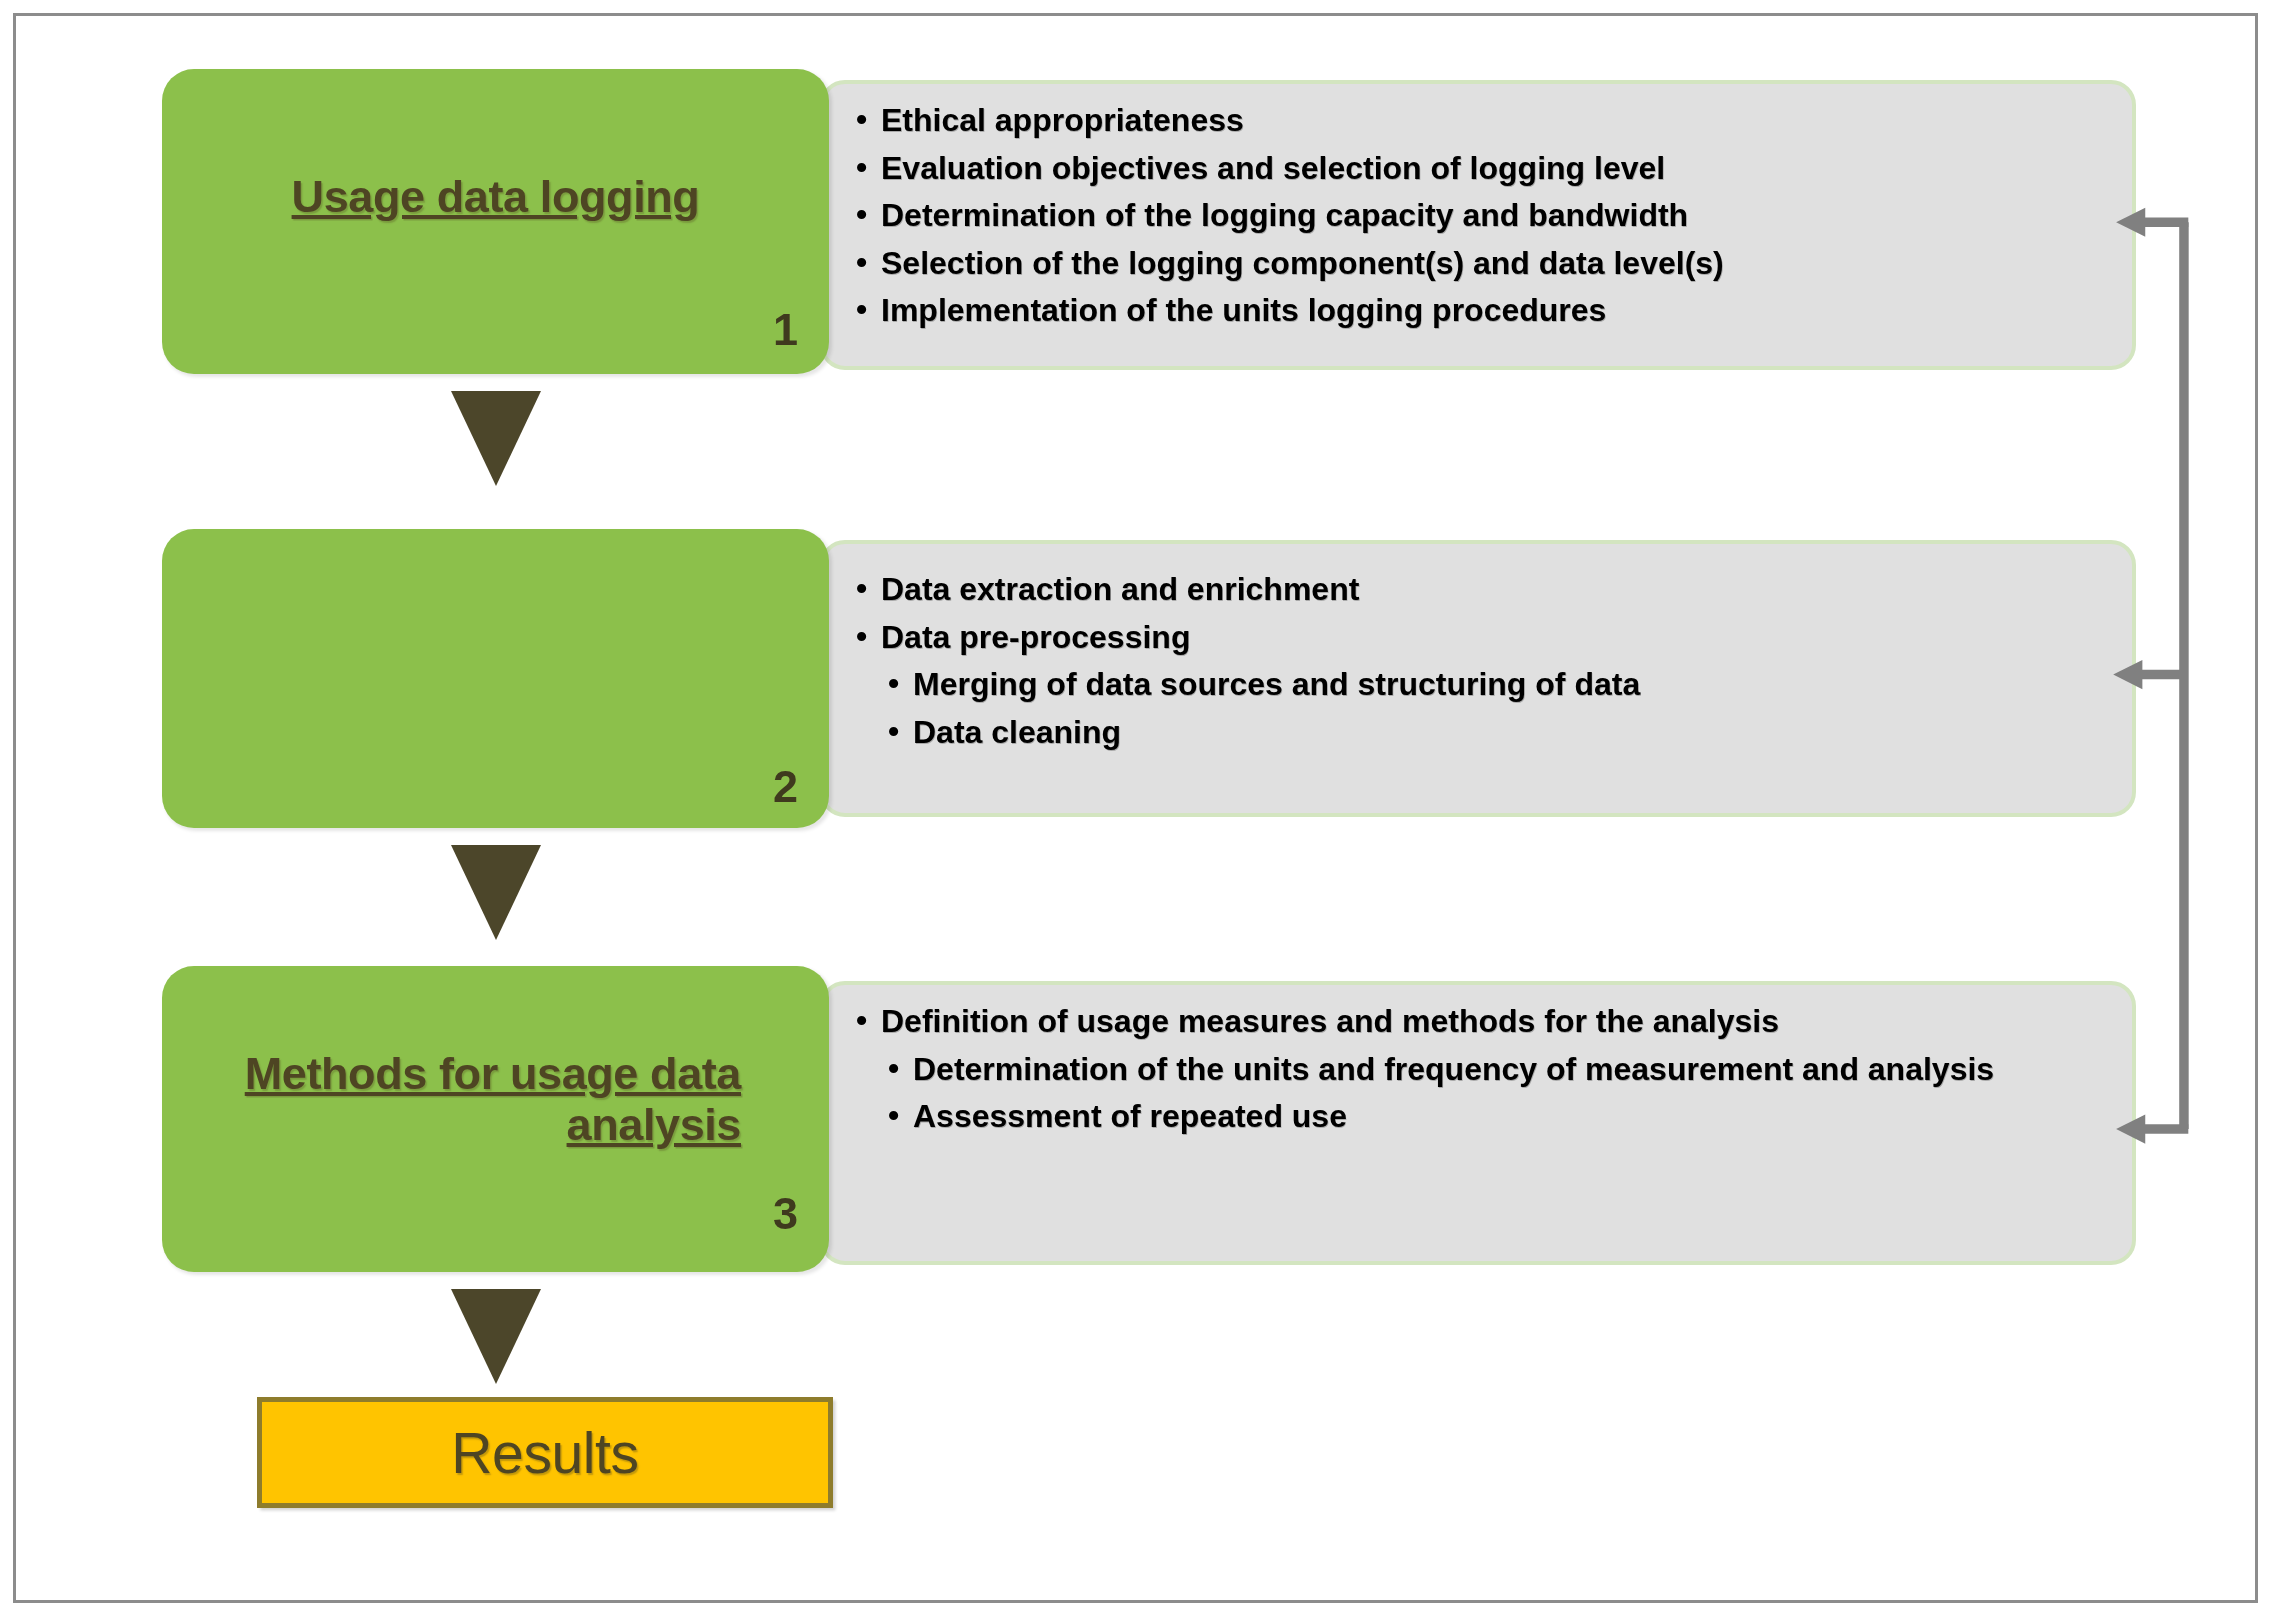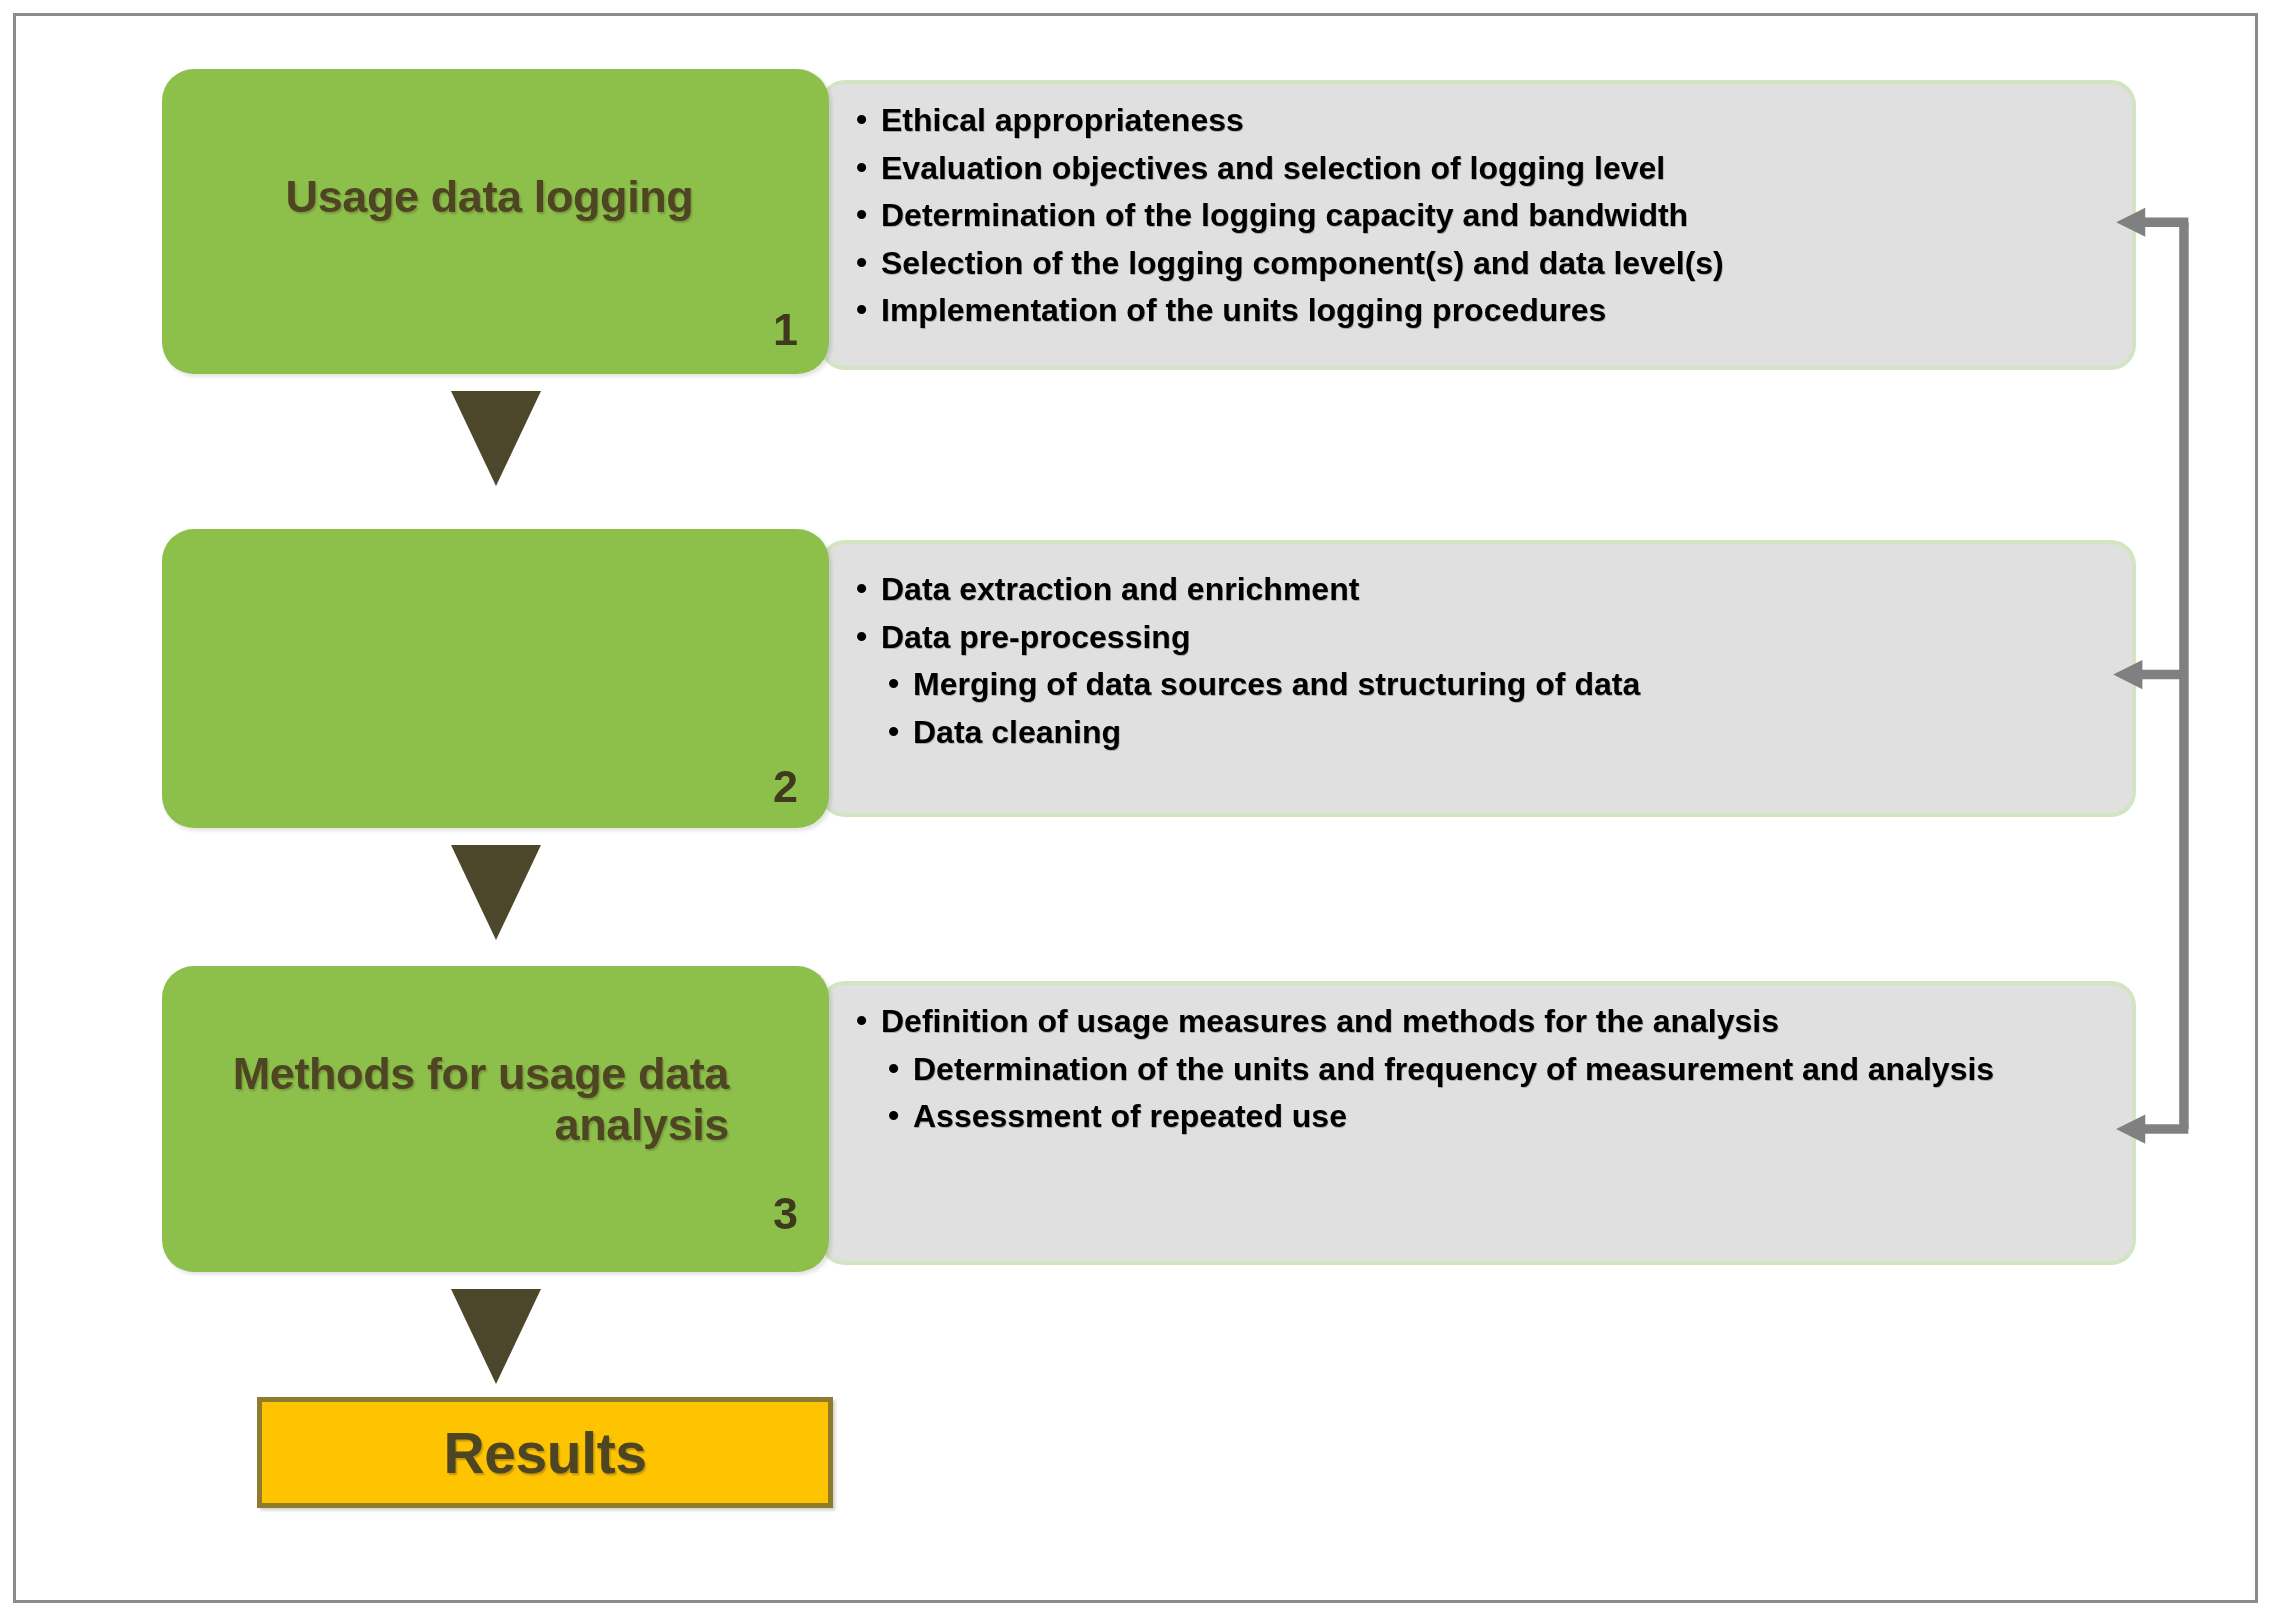--- a/index.html
+++ b/index.html
@@ -48,28 +48,29 @@
   .green-box {
     position: absolute;
     background: #8cc04b;
     border-radius: 32px;
     box-sizing: border-box;
     box-shadow: 2.2px 2.2px 3.6px rgba(0,0,0,0.10);
   }
   .green-title {
     position: absolute;
     left: 0;
-    right: 12px;
+    right: 0;
     text-align: center;
     color: #4e4523;
     font-weight: bold;
     font-size: 45px;
     line-height: 1.14;
     letter-spacing: -0.4px;
     text-shadow: 1.5px 1.5px 1.5px rgba(80,70,30,0.30);
+    text-decoration: underline;
   }
   .green-num {
     position: absolute;
     color: #3f3a1e;
     font-weight: bold;
     font-size: 45px;
     line-height: 1;
   }
 
   
@@ -119,21 +120,21 @@
     background: #ffc400;
     border: 5.1px solid #8e7c2c;
     box-sizing: border-box;
     display: flex;
     align-items: center;
     justify-content: center;
     box-shadow: 2.9px 2.9px 2.9px rgba(0,0,0,0.18);
   }
   .results-label {
     color: #4e4523;
-    font-weight: bold;
+    font-weight: normal;
     font-size: 57px;
     letter-spacing: -0.4px;
     text-shadow: 1.5px 1.5px 1.5px rgba(80,70,30,0.35);
   }
 
   
   .feedback {
     position: absolute;
     left: 2100px;
     top: 204px;

